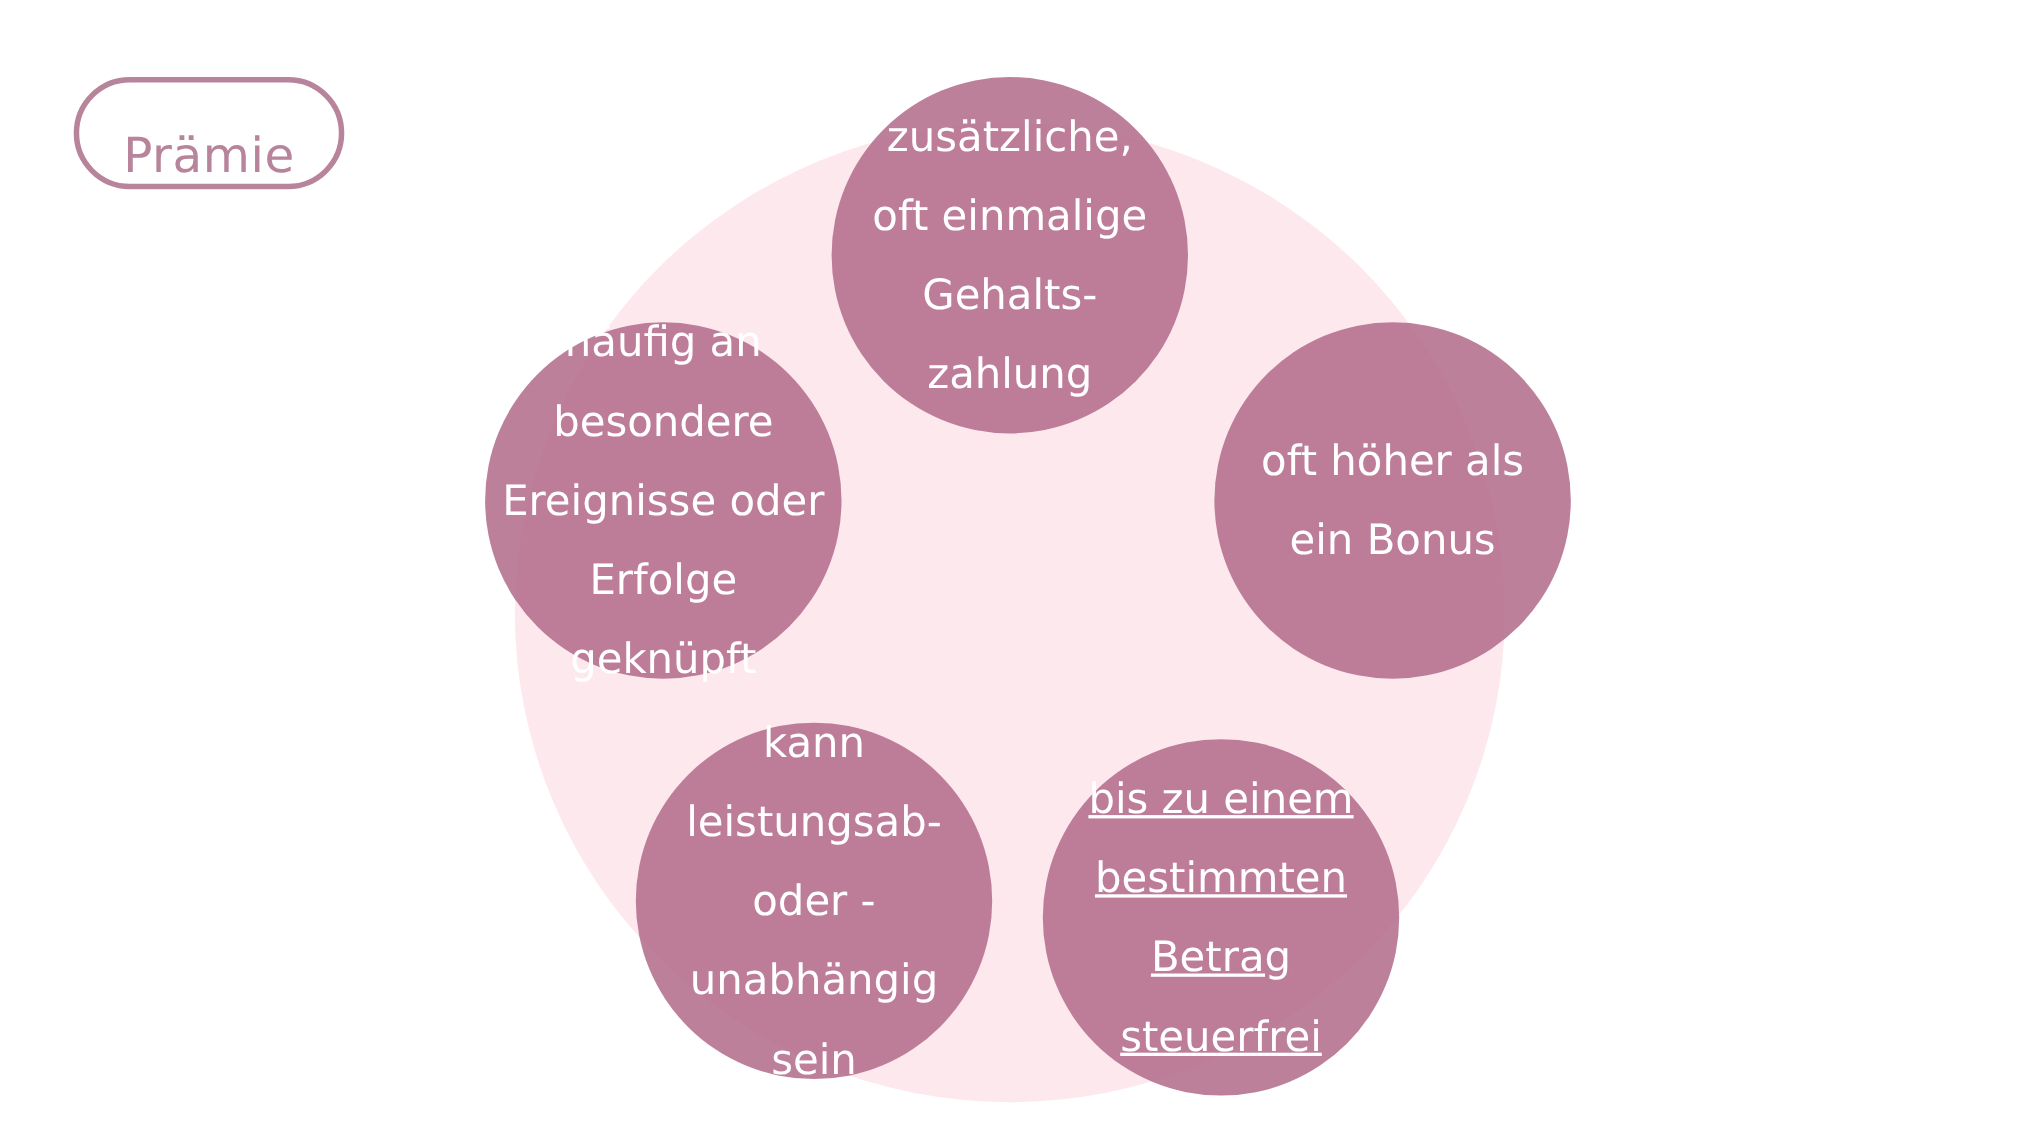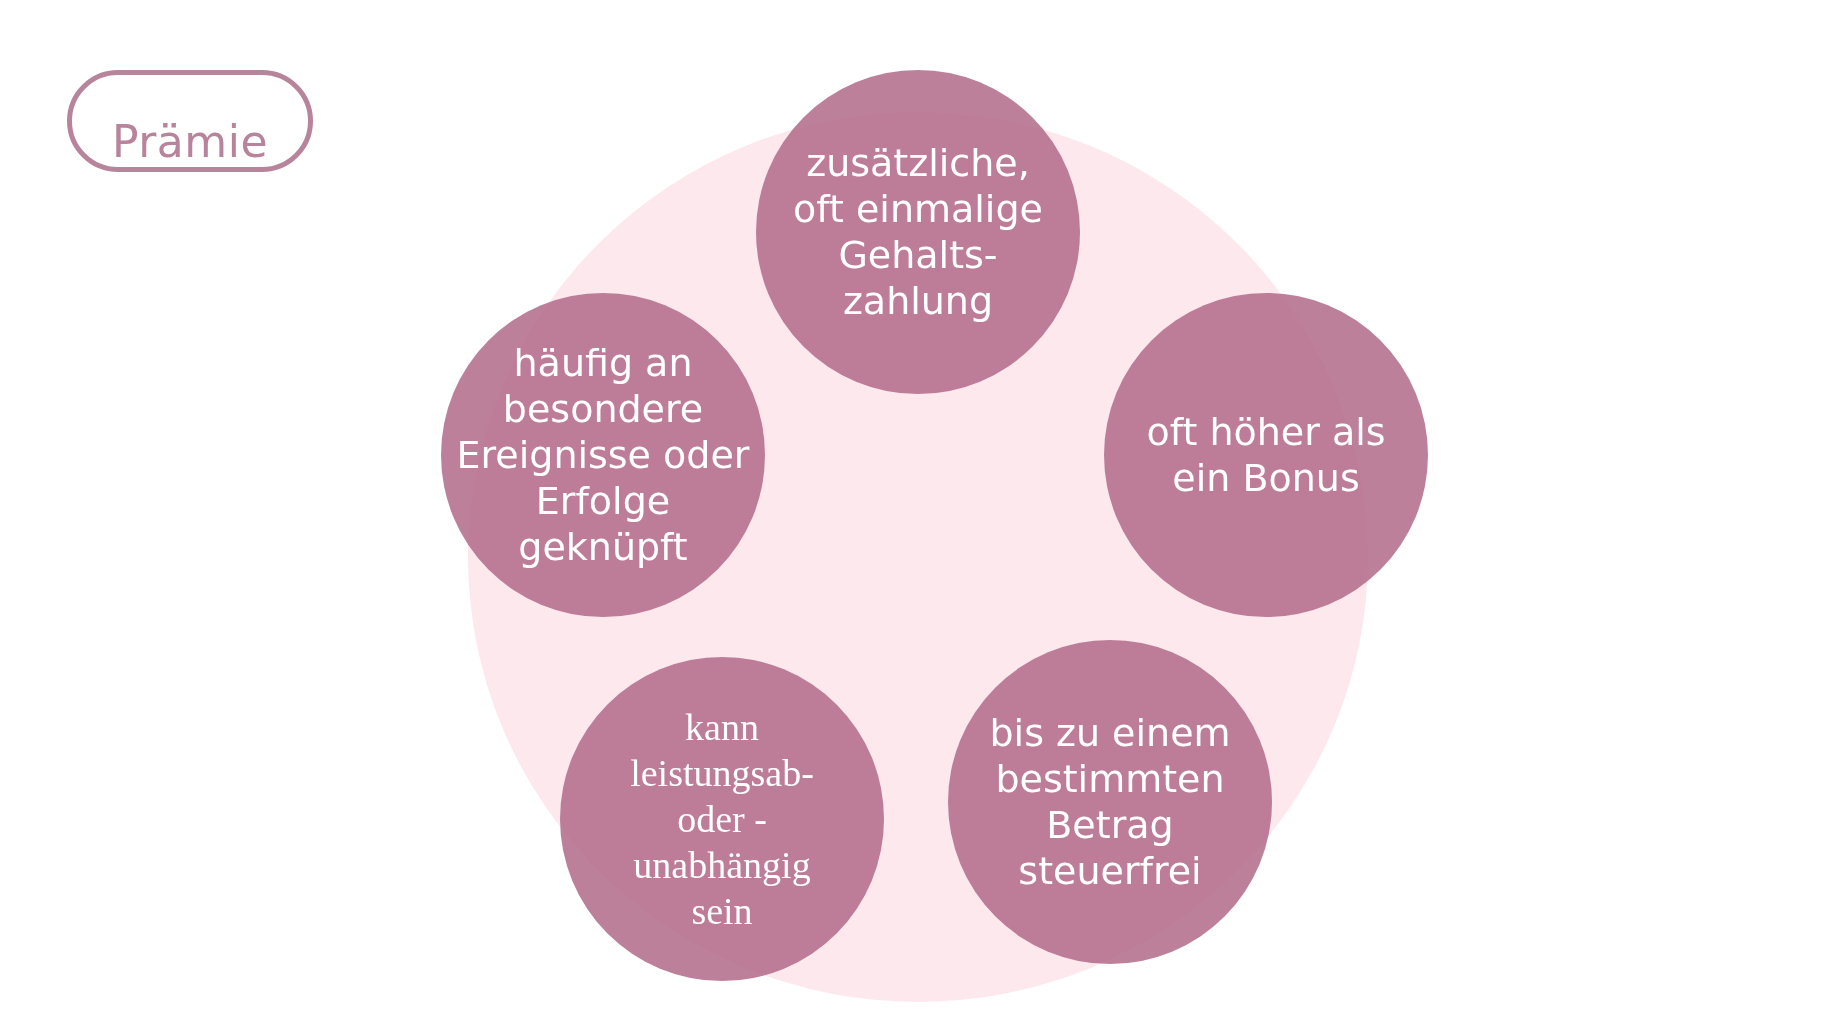--- a/index.html
+++ b/index.html
@@ -18,21 +18,21 @@
     .bg-circle {
       position: absolute; left: 468px; top: 112px;
       width: 900px; height: 890px; border-radius: 50%;
       background: #FDE8EE;
     }
     .node {
       position: absolute; width: 324px; height: 324px; border-radius: 50%;
       background: rgba(178, 106, 138, 0.85);
       display: flex; align-items: center; justify-content: center;
       text-align: center; color: #ffffff;
-      font-size: 38px; line-height: 46px;
+      font-size: 38px; line-height: 72px;
     }
     .node .txt { display: block; white-space: pre-line; }
   </style>
 </head>
 <body>
 
 <div class="pill">
   <span>Prämie</span>
 </div>
 
@@ -43,28 +43,28 @@
 oft einmalige
 Gehalts-
 zahlung</span>
 </div>
 
 <div class="node" style="left:1104px; top:293px;">
   <span class="txt">oft höher als
 ein Bonus</span>
 </div>
 
-<div class="node" style="left:948px; top:640px;">
+<div class="node" style="left:948px; top:672px;text-decoration:underline;">
   <span class="txt">bis zu einem
 bestimmten
 Betrag
 steuerfrei</span>
 </div>
 
-<div class="node" style="left:560px; top:657px;font-family:Liberation Serif, serif;">
+<div class="node" style="left:578px; top:657px;">
   <span class="txt">kann
 leistungsab-
 oder -
 unabhängig
 sein</span>
 </div>
 
 <div class="node" style="left:441px; top:293px;">
   <span class="txt">häufig an
 besondere

